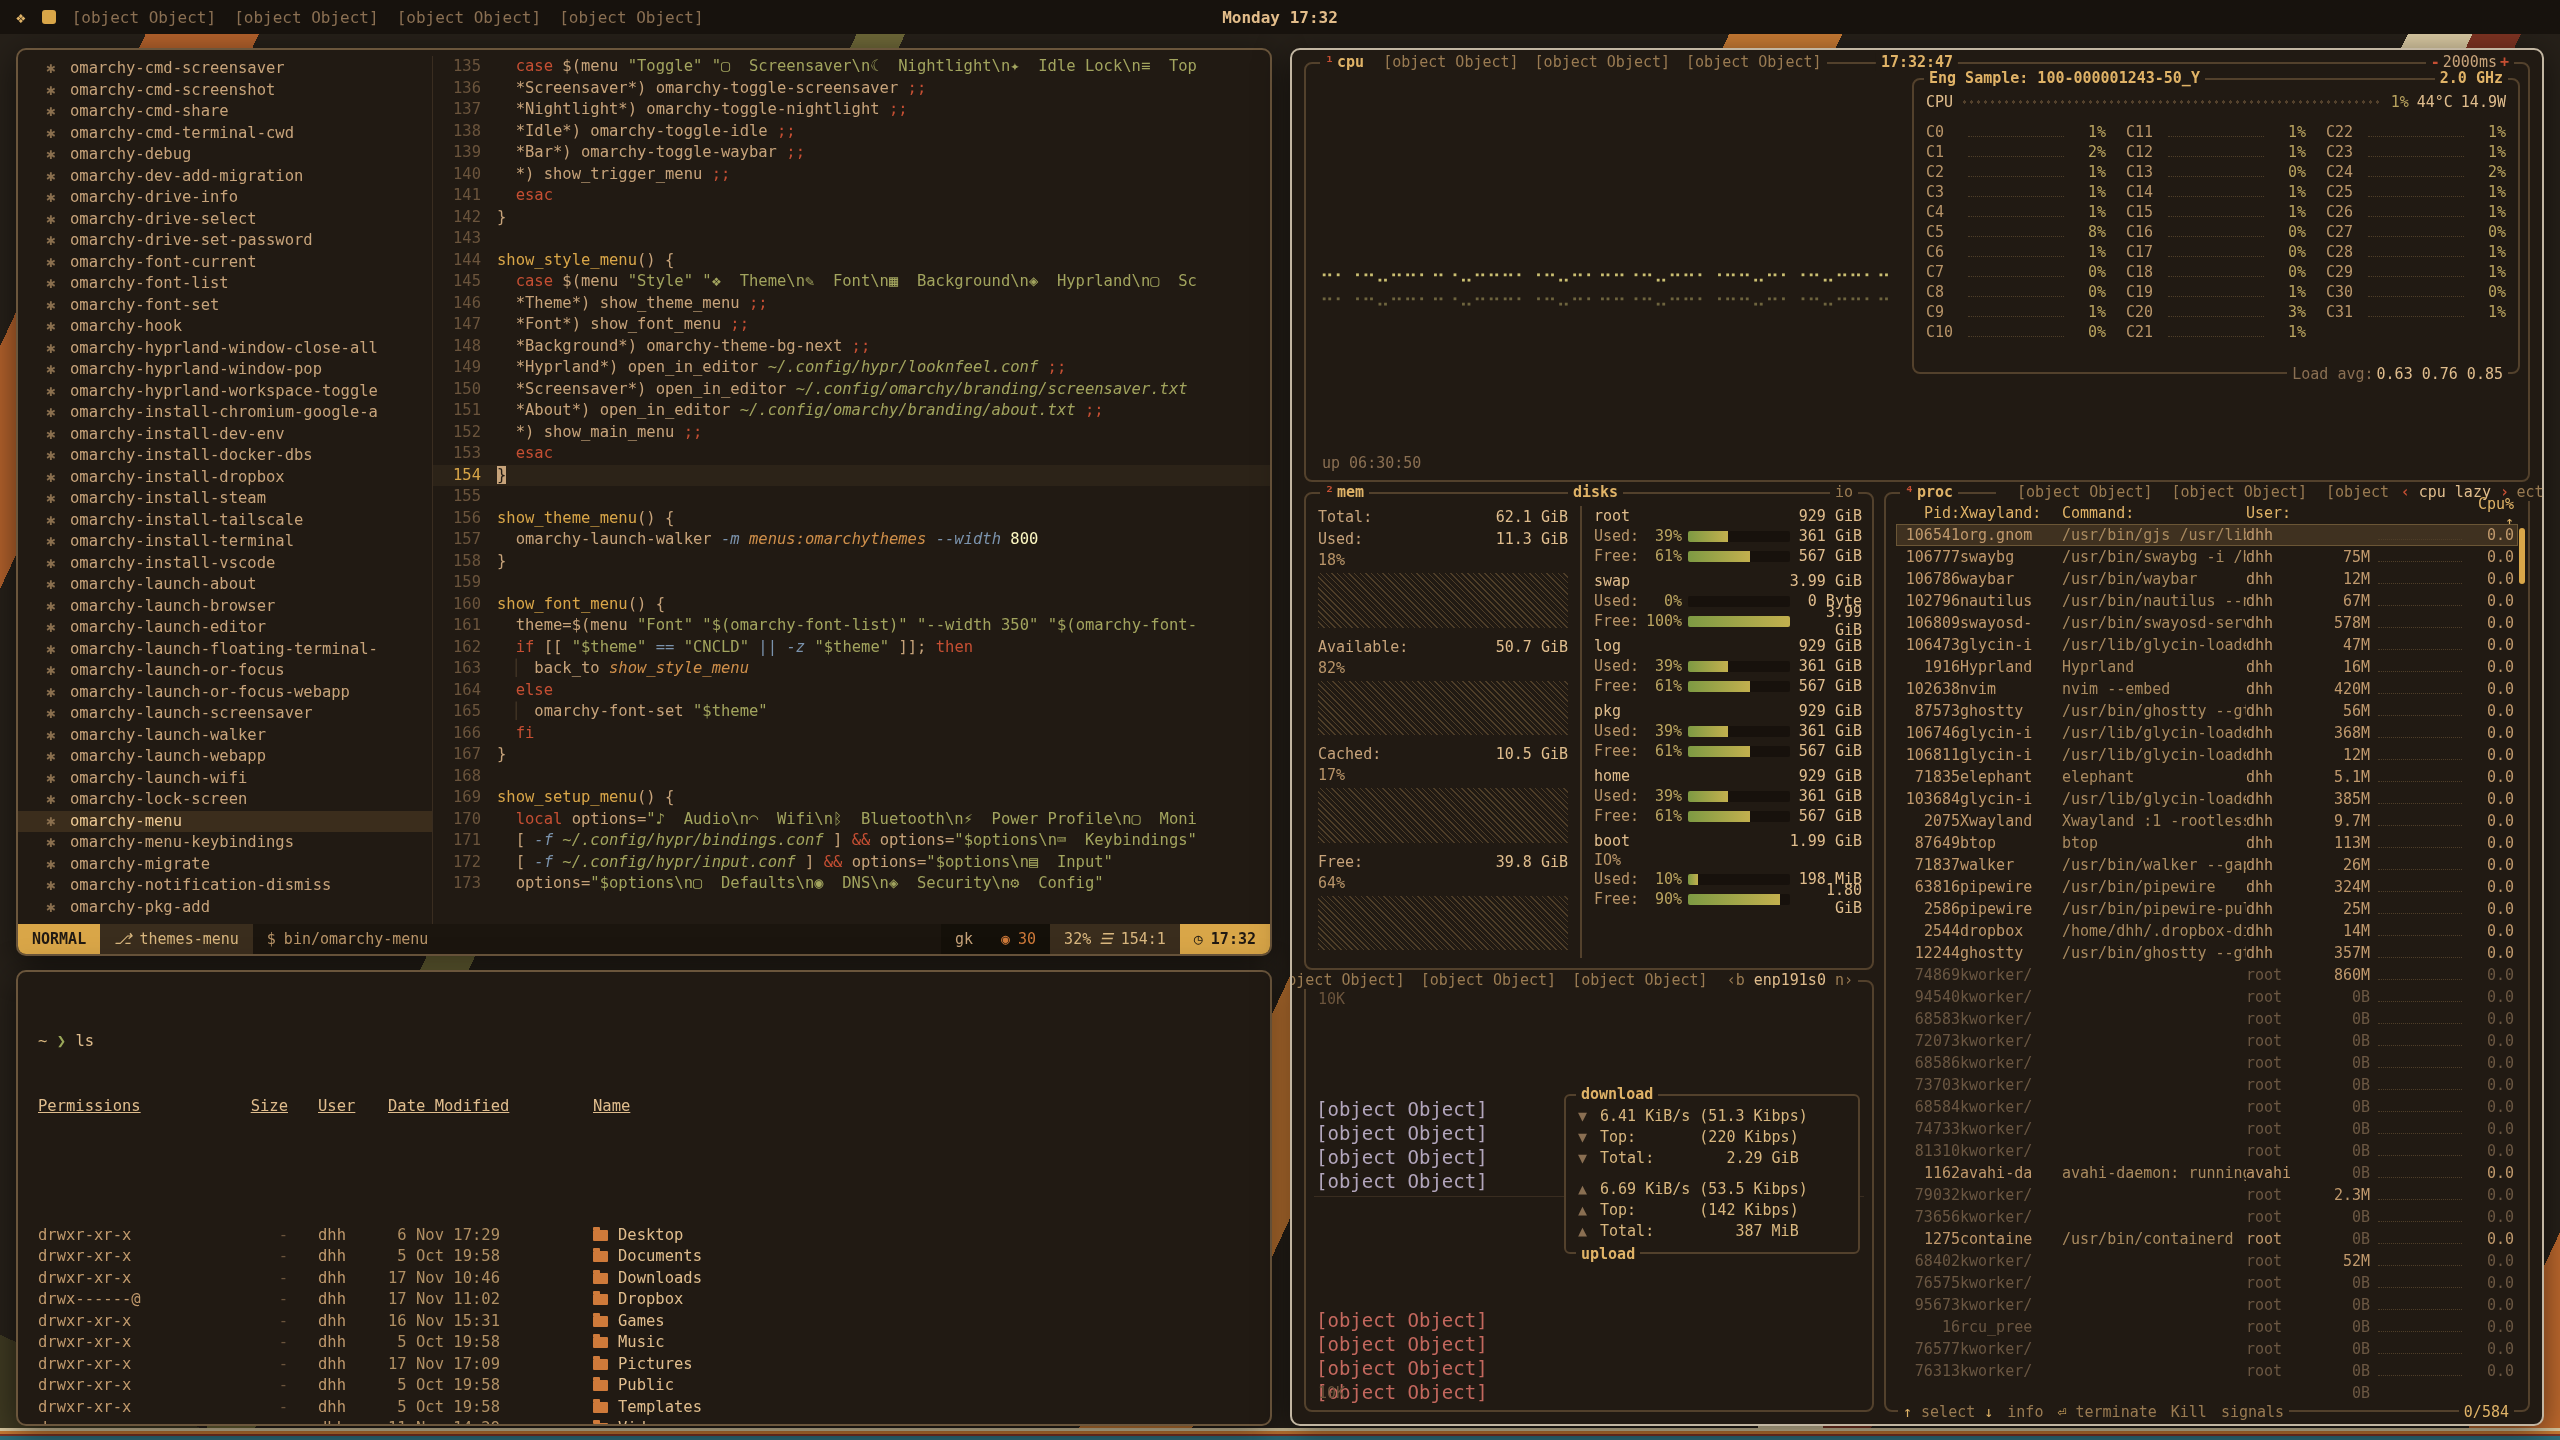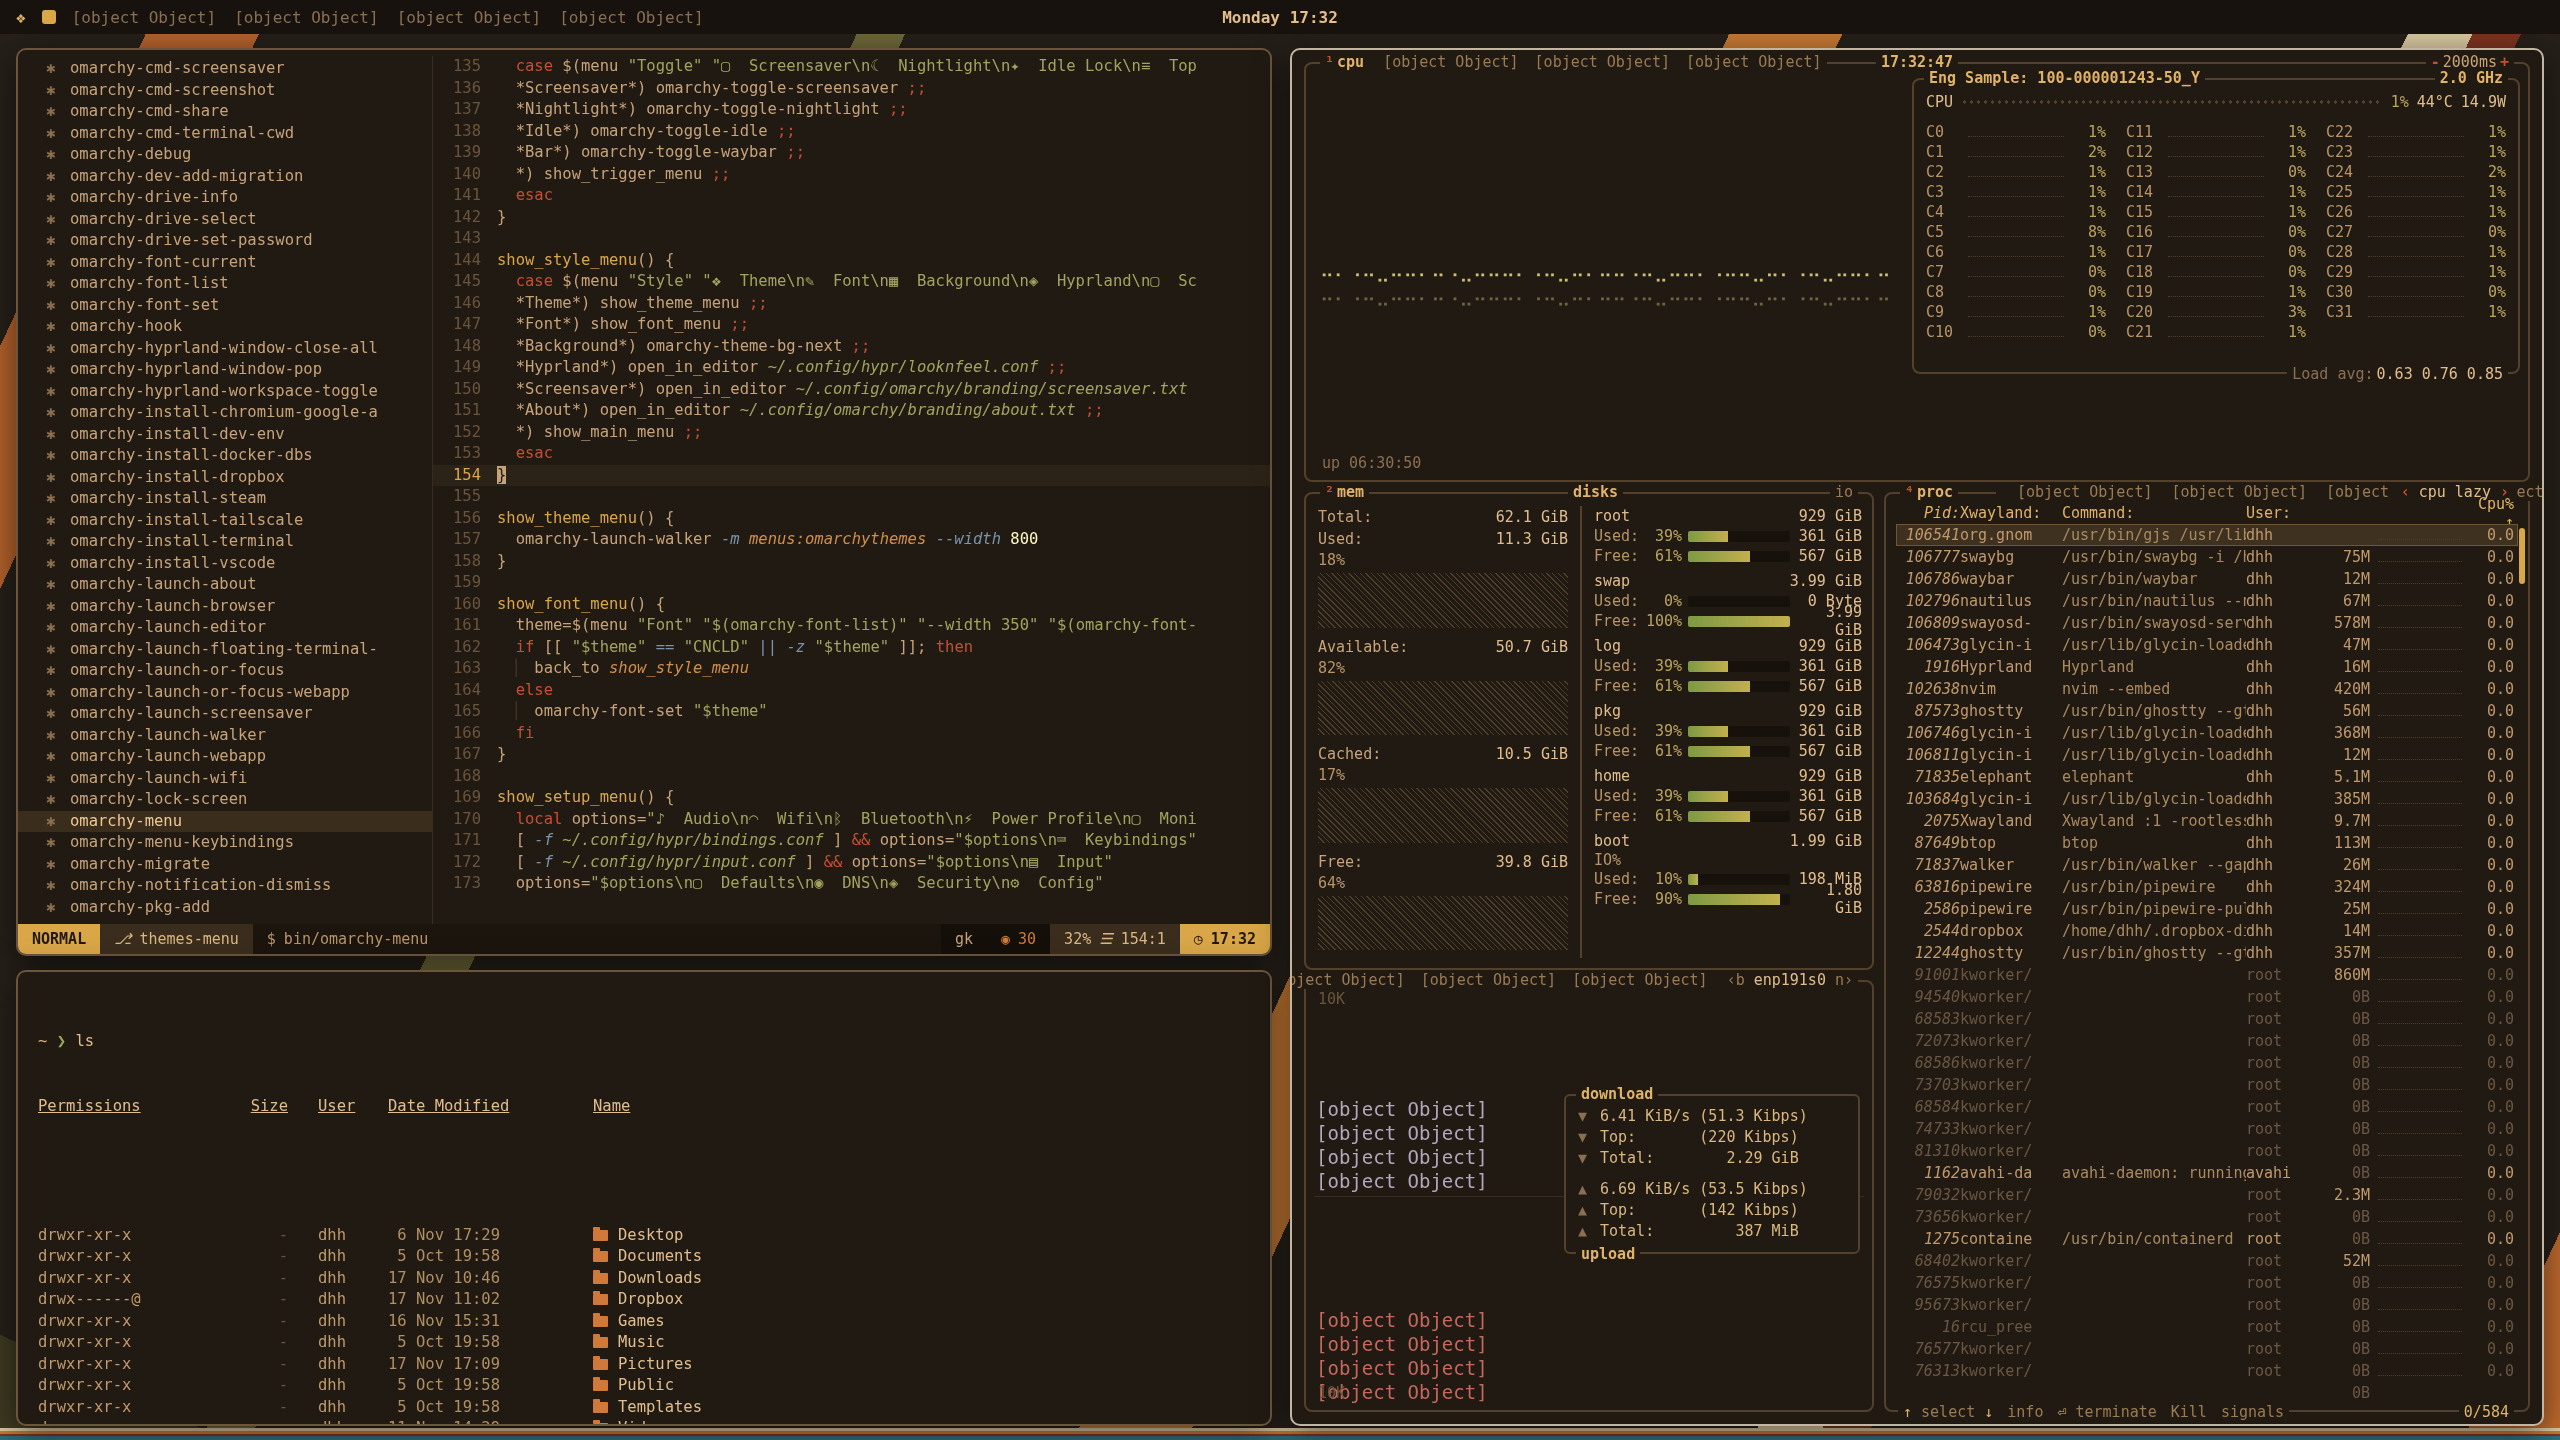--- a/index.html
+++ b/index.html
@@ -117,21 +117,21 @@
   .net-mid{position:absolute;left:8px;right:8px;top:50%;border-top:1px solid #3a2d20;}
   .net-info{position:absolute;right:12px;top:112px;width:268px;border:2px solid #53412c;border-radius:6px;background:#211a13;padding:10px 12px;z-index:4;}
   .ni-row{display:flex;gap:8px;height:21px;line-height:21px;white-space:pre;}
   .ni-icon{color:#8a6f52;width:14px;flex:none;}
   .ni-text{color:#d9b77f;}
   .ni-gap{height:10px;}
   .proc-box{flex:1;}
   .proc-wrap{position:absolute;inset:0;padding:8px 10px 12px;display:flex;flex-direction:column;overflow:hidden;}
   .p-head,.p-row{display:flex;align-items:center;height:22px;flex:none;}
   .p-head{color:#e0b367;}
-  .p-pid{width:64px;text-align:right;flex:none;font-style:italic;}
+  .p-pid{width:64px;text-align:right;flex:none;}
   .p-prog{width:102px;flex:none;overflow:hidden;white-space:nowrap;}
   .p-cmd{flex:1;overflow:hidden;white-space:nowrap;color:#a98a5f;}
   .p-head .p-cmd{color:#e0b367;}
   .p-user{width:68px;flex:none;}
   .p-mem{width:56px;text-align:right;flex:none;margin-top:43px;}
   .p-lead{width:84px;flex:none;border-bottom:1px dotted #4f3e28;height:8px;margin:0 8px;align-self:center;}
   .p-head .p-lead{border-bottom:none;}
   .p-cpu{width:44px;text-align:right;flex:none;padding-right:4px;}
   .p-row{color:#c0996c;}
   .p-row.dim,.p-row.dim .p-cmd{color:#6b5742;}
@@ -1159,21 +1159,21 @@
                 <div class="p-row">
                   <span class="p-pid">12244</span>
                   <span class="p-prog">ghostty</span>
                   <span class="p-cmd">/usr/bin/ghostty --gtk-</span>
                   <span class="p-user">dhh</span>
                   <span class="p-mem">860M</span>
                   <span class="p-lead"></span>
                   <span class="p-cpu">0.0</span>
                 </div>
                 <div class="p-row dim">
-                  <span class="p-pid">91001</span>
+                  <span class="p-pid">74869</span>
                   <span class="p-prog">kworker/</span>
                   <span class="p-cmd"></span>
                   <span class="p-user">root</span>
                   <span class="p-mem">0B</span>
                   <span class="p-lead"></span>
                   <span class="p-cpu">0.0</span>
                 </div>
                 <div class="p-row dim">
                   <span class="p-pid">94540</span>
                   <span class="p-prog">kworker/</span>

